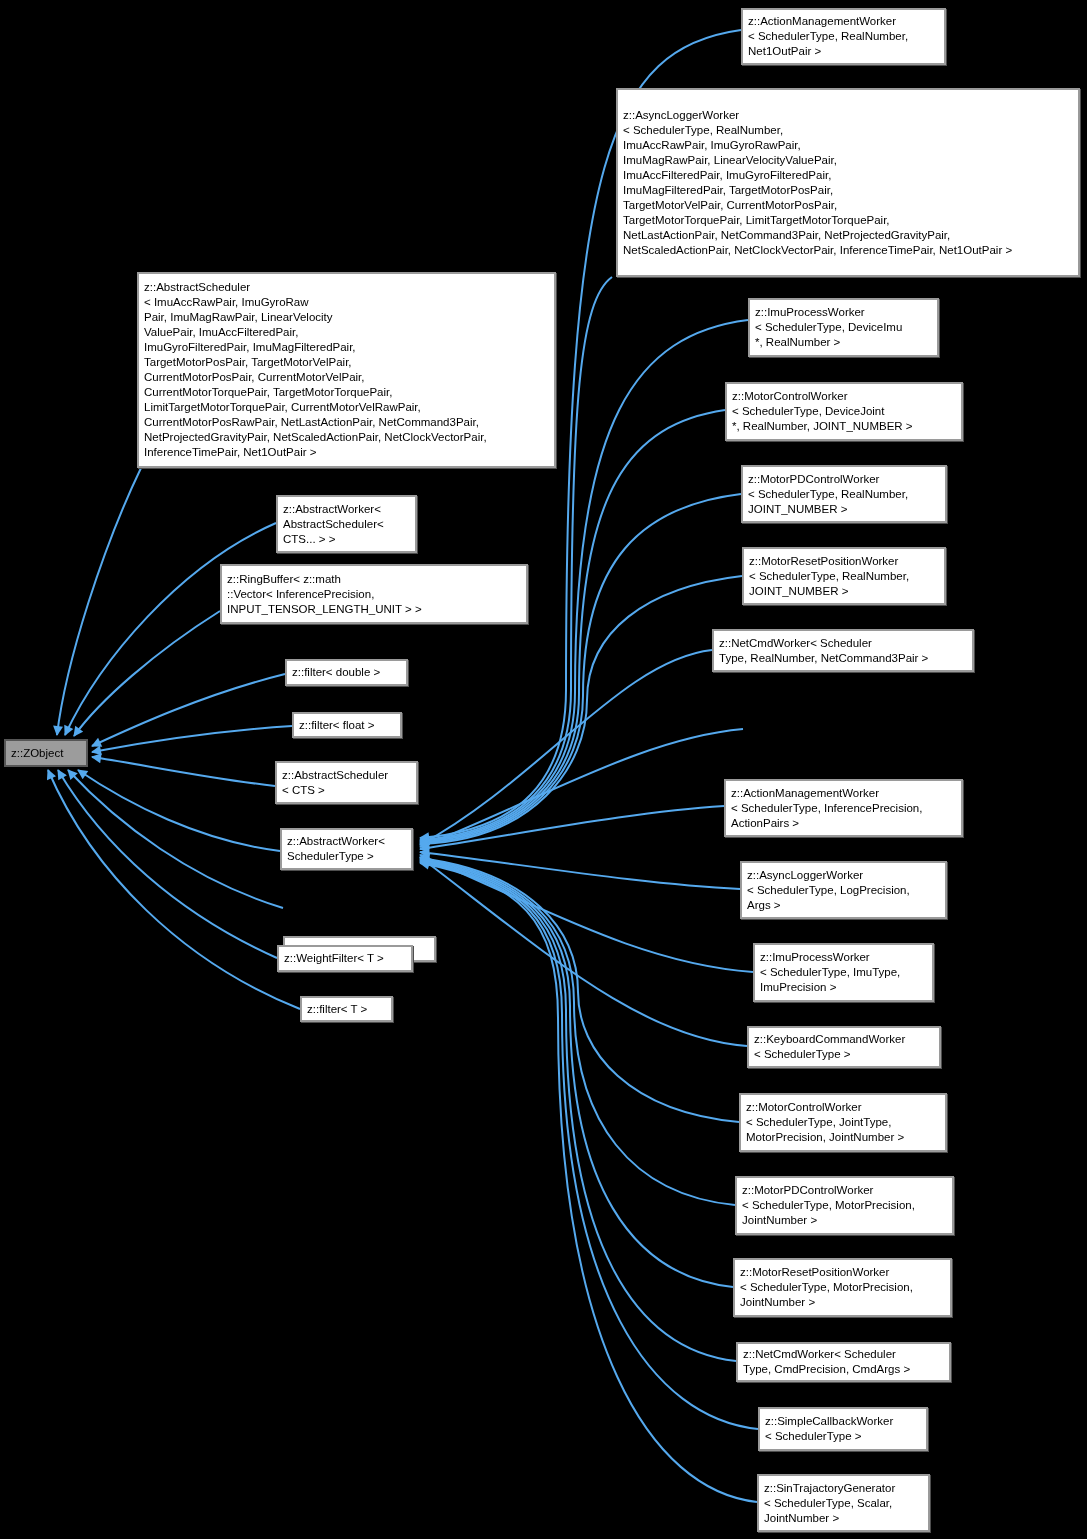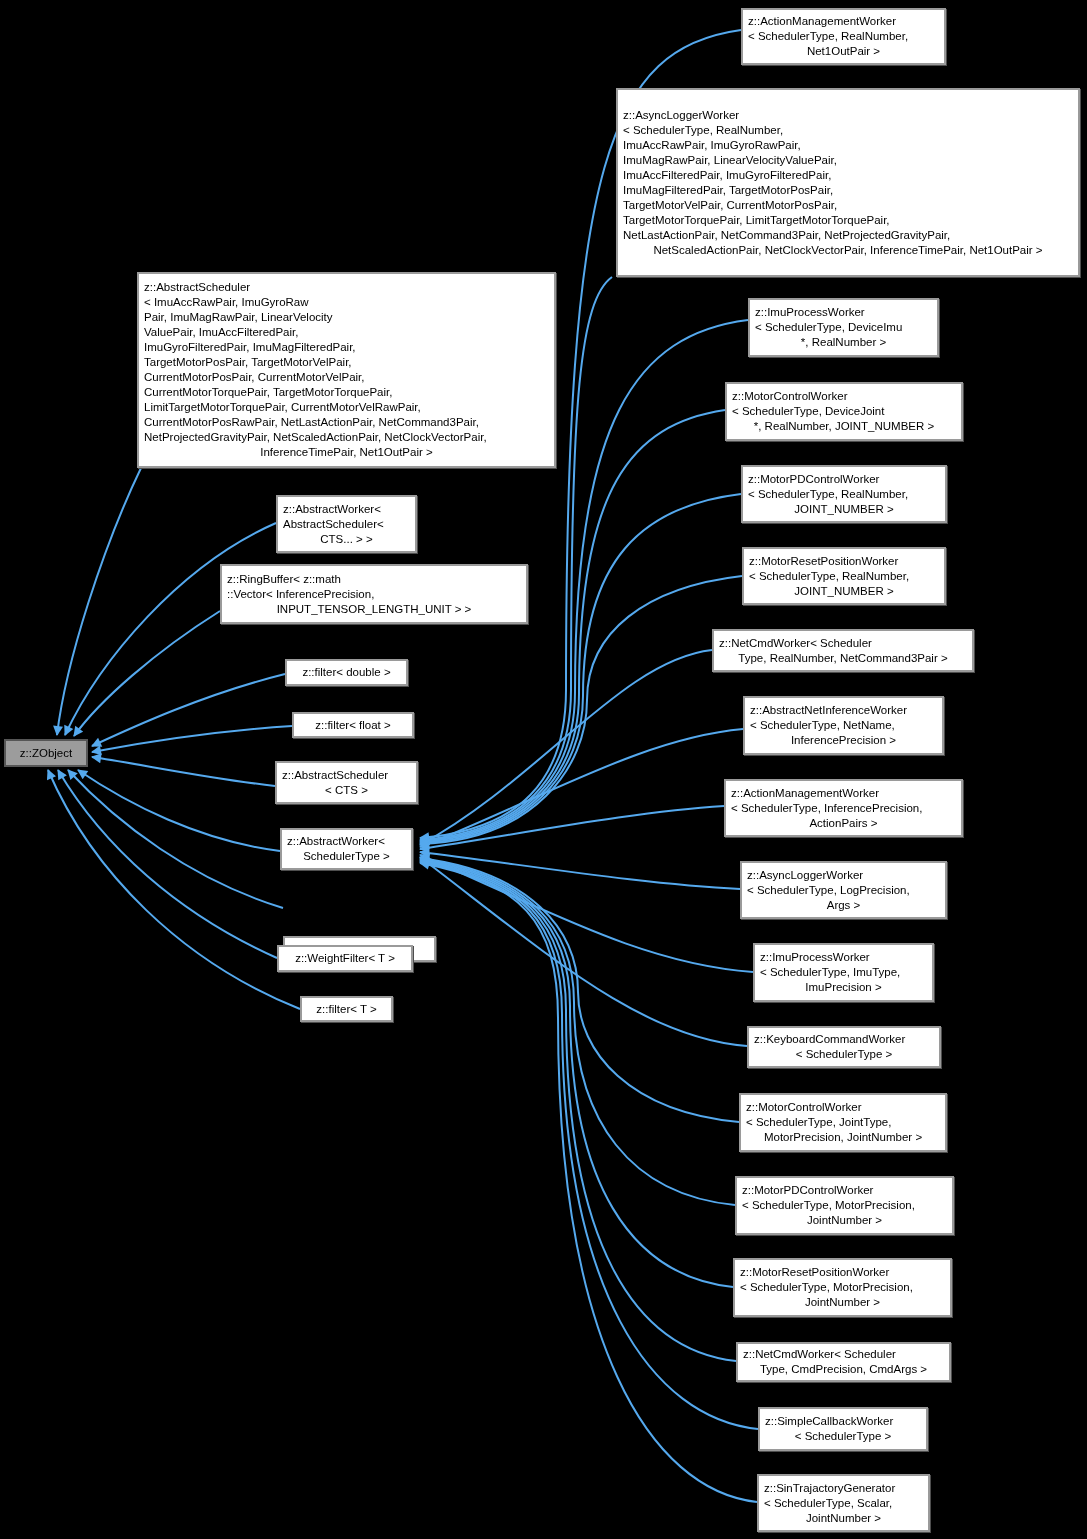--- a/index.html
+++ b/index.html
@@ -28,21 +28,21 @@
     background:var(--node-fill);
     border:2px solid var(--node-border);
     box-shadow:1px 1px 0 #4e4e4e;
     color:var(--node-text);
     display:flex;flex-direction:column;justify-content:center;
     padding:10px 5px;
     font-size:11.5px;line-height:15px;
     letter-spacing:0;
   }
   .node .ln{text-align:left;white-space:nowrap;}
-  .node .ln:last-child{text-align:center;}
+  .node .ln:last-child{}
   .node.root{
     background:var(--hl-fill);
     border-color:var(--hl-border);
     box-shadow:none;
   }
   .node.root .ln{}
 </style>
 </head>
 <body>
 
@@ -110,21 +110,21 @@
       <div class="ln">CTS... &gt; &gt;</div>
     </div>
   <div class="node" style="left:220px;top:564px;width:308px;height:60px">
       <div class="ln">z::RingBuffer&lt; z::math</div>
       <div class="ln">::Vector&lt; InferencePrecision,</div>
       <div class="ln">INPUT_TENSOR_LENGTH_UNIT &gt; &gt;</div>
     </div>
   <div class="node" style="left:285px;top:659px;width:123px;height:27px">
       <div class="ln">z::filter&lt; double &gt;</div>
     </div>
-  <div class="node" style="left:292px;top:712px;width:122px;height:26px">
+  <div class="node" style="left:292px;top:712px;width:110px;height:26px">
       <div class="ln">z::filter&lt; float &gt;</div>
     </div>
   <div class="node" style="left:275px;top:761px;width:143px;height:43px">
       <div class="ln">z::AbstractScheduler</div>
       <div class="ln">&lt; CTS &gt;</div>
     </div>
   <div class="node" style="left:280px;top:828px;width:133px;height:42px">
       <div class="ln">z::AbstractWorker&lt;</div>
       <div class="ln">SchedulerType &gt;</div>
     </div>
@@ -172,25 +172,20 @@
     </div>
   <div class="node" style="left:742px;top:547px;width:204px;height:58px">
       <div class="ln">z::MotorResetPositionWorker</div>
       <div class="ln">&lt; SchedulerType, RealNumber,</div>
       <div class="ln">JOINT_NUMBER &gt;</div>
     </div>
   <div class="node" style="left:712px;top:629px;width:262px;height:43px">
       <div class="ln">z::NetCmdWorker&lt; Scheduler</div>
       <div class="ln">Type, RealNumber, NetCommand3Pair &gt;</div>
     </div>
-  <div class="node" style="left:743px;top:696px;width:201px;height:59px">
-      <div class="ln">z::AbstractNetInferenceWorker</div>
-      <div class="ln">&lt; SchedulerType, NetName,</div>
-      <div class="ln">InferencePrecision &gt;</div>
-    </div>
   <div class="node" style="left:724px;top:779px;width:239px;height:58px">
       <div class="ln">z::ActionManagementWorker</div>
       <div class="ln">&lt; SchedulerType, InferencePrecision,</div>
       <div class="ln">ActionPairs &gt;</div>
     </div>
   <div class="node" style="left:740px;top:861px;width:207px;height:58px">
       <div class="ln">z::AsyncLoggerWorker</div>
       <div class="ln">&lt; SchedulerType, LogPrecision,</div>
       <div class="ln">Args &gt;</div>
     </div>

